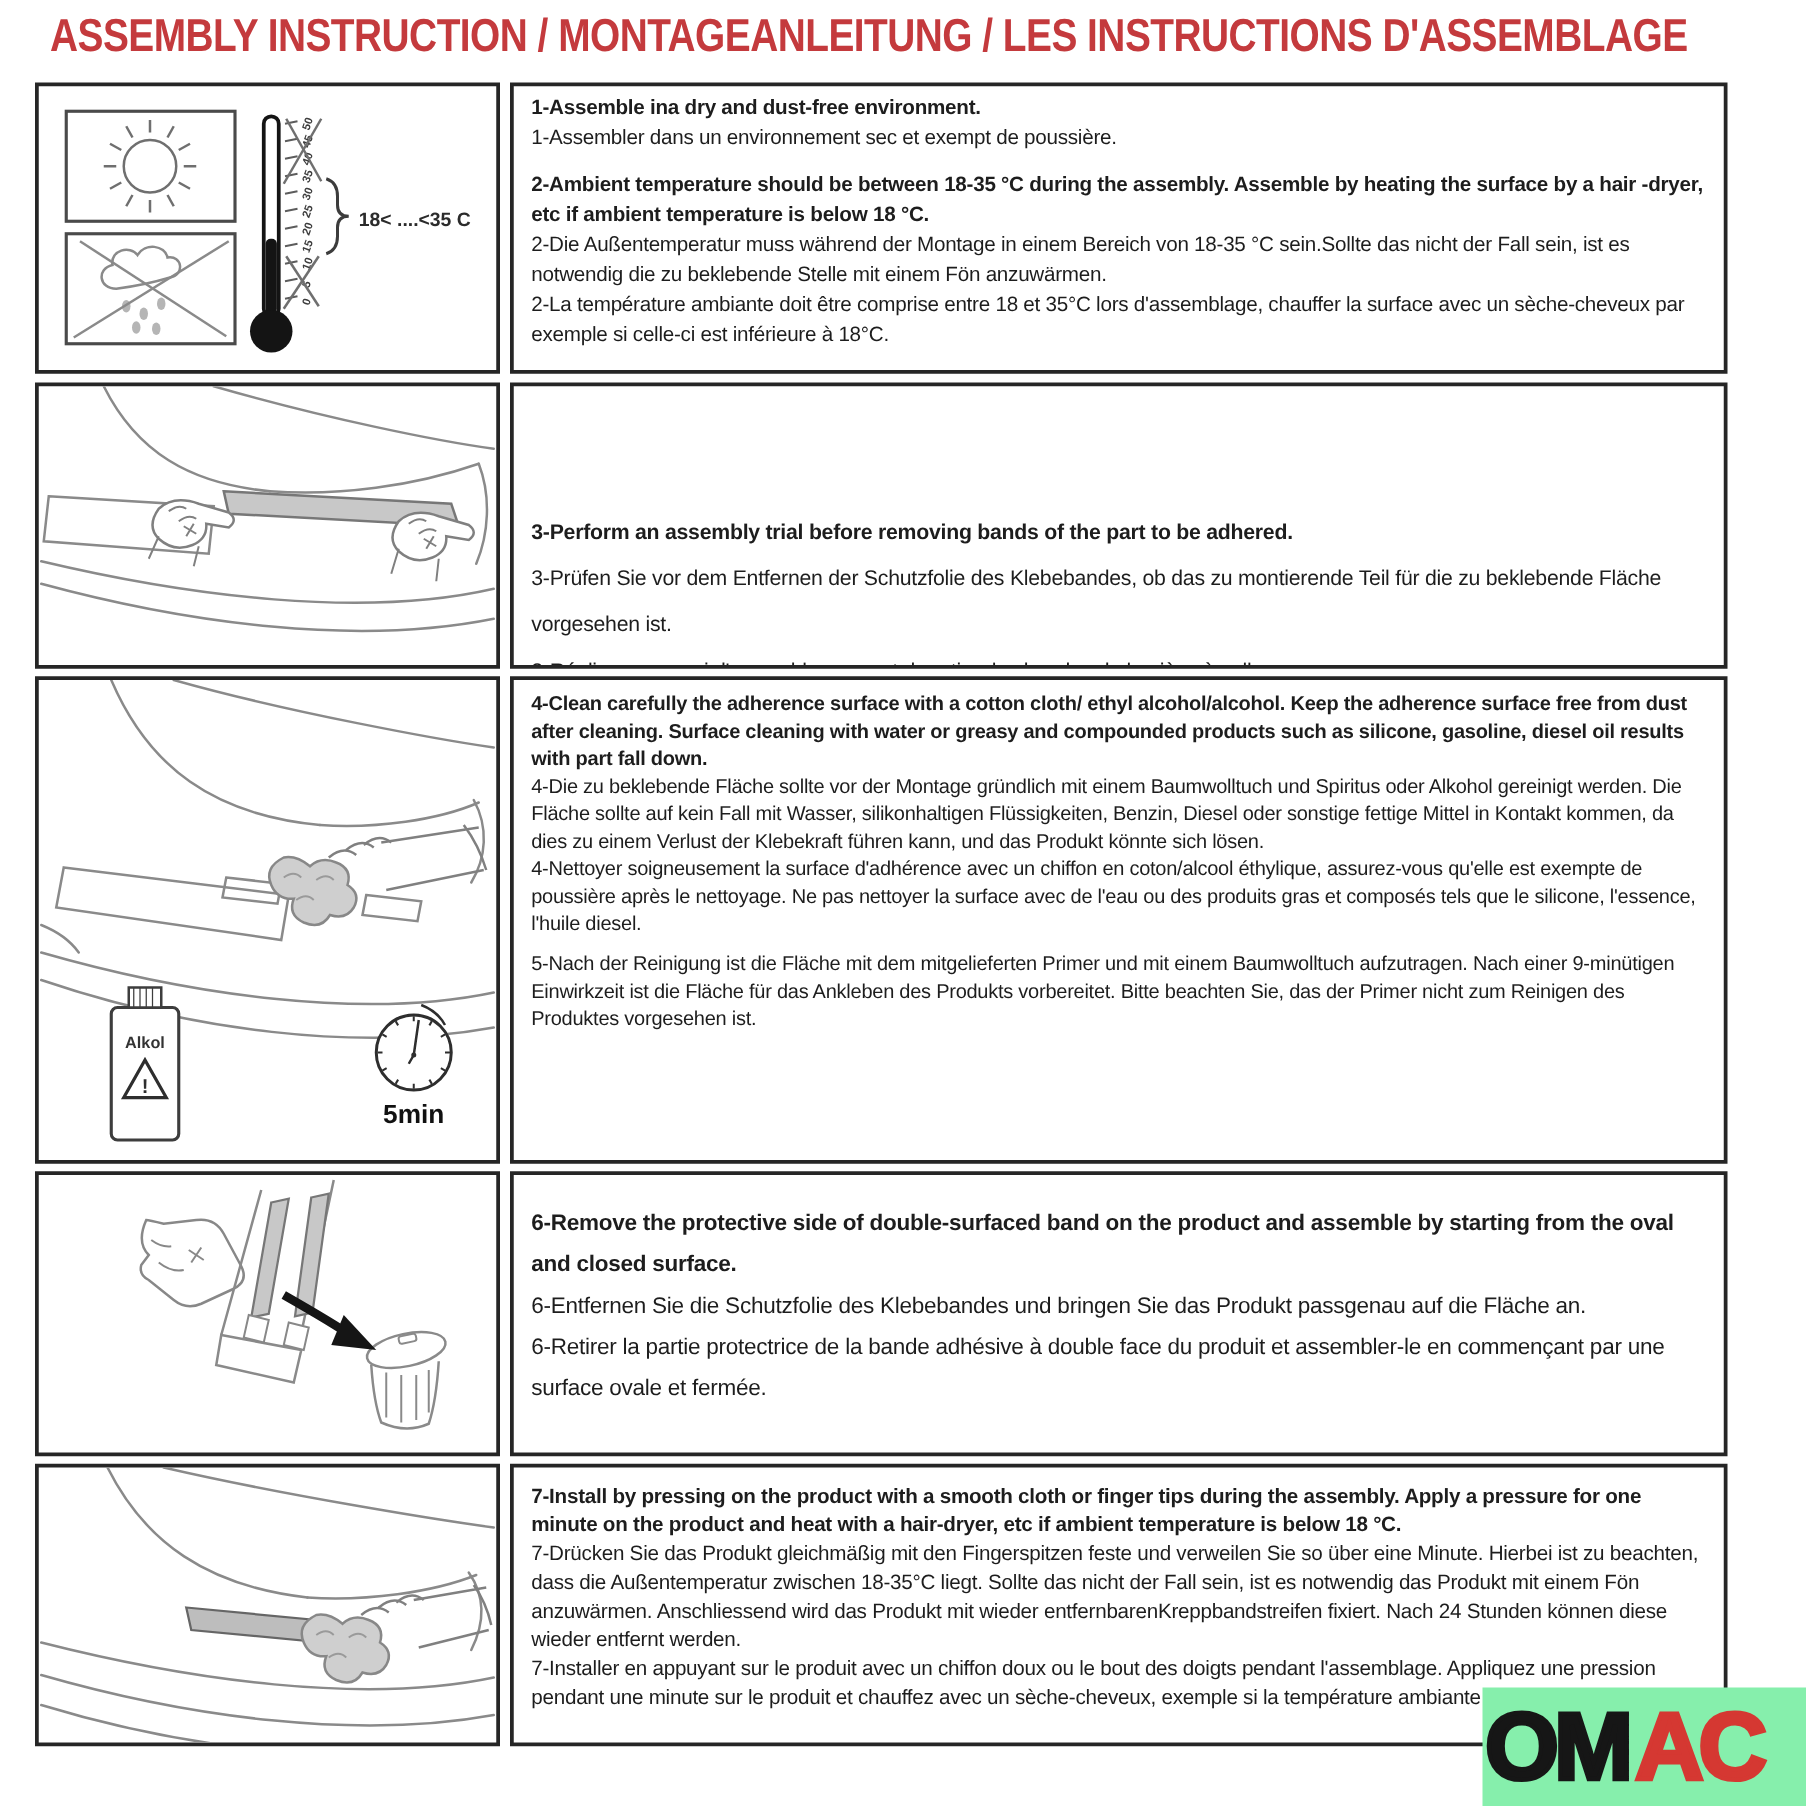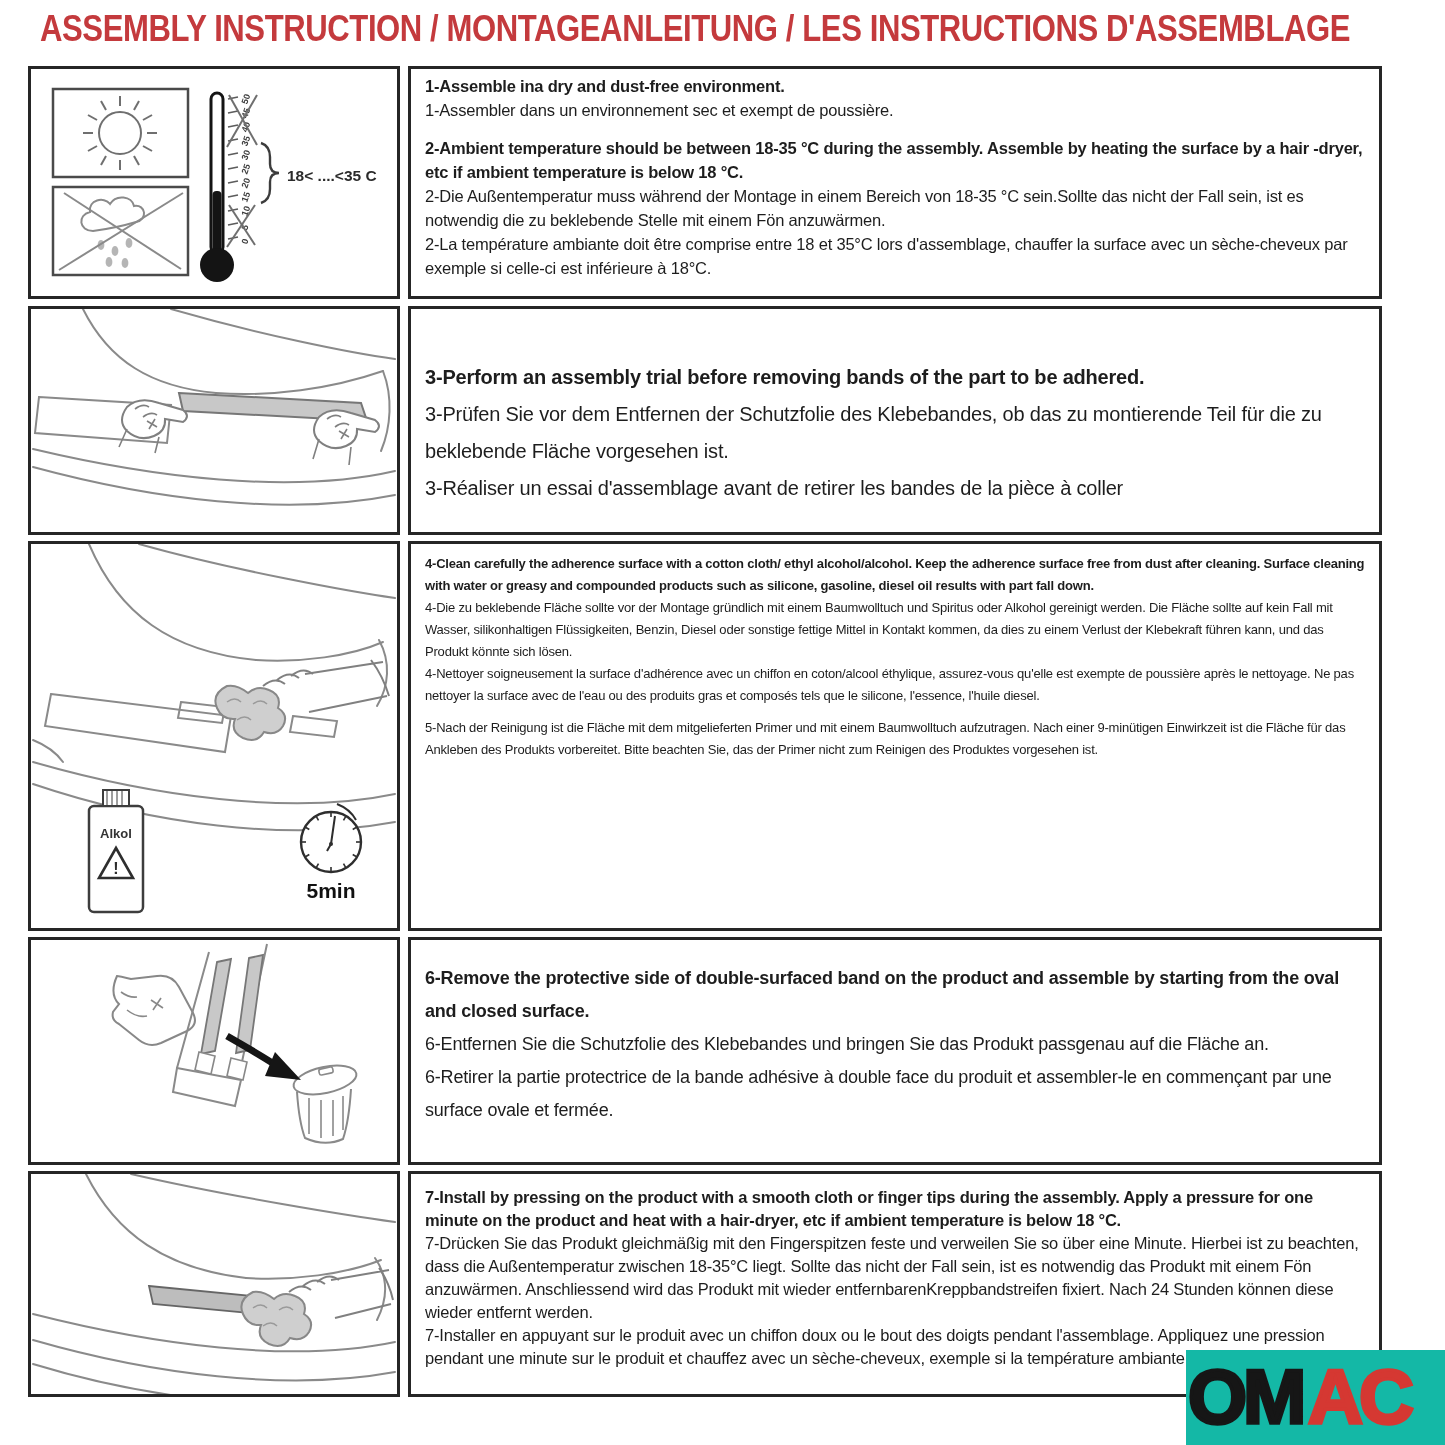--- a/index.html
+++ b/index.html
@@ -16,31 +16,31 @@
   .tbox{position:absolute;left:408px;width:974px;border:3px solid #262626;background:#fff;box-sizing:border-box;overflow:hidden;}
   #r1i,#r1t{top:66px;height:233px;}
   #r2i,#r2t{top:306px;height:229px;}
   #r3i,#r3t{top:541px;height:390px;}
   #r4i,#r4t{top:937px;height:228px;}
   #r5i,#r5t{top:1171px;height:226px;}
   .tx{padding:5px 14px 0 14px;}
   .tx p{margin:0;}
   .b{font-weight:bold;}
   .s135{font-size:16.5px;line-height:24px;letter-spacing:-0.2px;}
-  #r3t .tx{font-size:13px;line-height:22px;padding-top:9px;}
+  #r3t .tx{font-size:16px;line-height:22px;padding-top:9px;}
   #r5t .tx{line-height:23px;padding-top:12px;}
-  .s2 .tx{font-size:20px;line-height:37px;padding-top:50px;letter-spacing:-0.2px;}
+  .s2 .tx{font-size:17px;line-height:37px;padding-top:50px;letter-spacing:-0.2px;margin-top:48px;}
   .s2 .tx p{max-width:905px;}
   .s4 .tx{font-size:18px;line-height:33px;padding-top:22px;letter-spacing:-0.2px;}
   .s4 .tx p{max-width:925px;}
   .gap{height:14px;}
   .gap3{height:10px;}
   .logo{
     position:absolute;left:1186px;top:1350px;width:259px;height:95px;
-    background:#14b8a6;display:flex;align-items:center;
+    background:#86efac;display:flex;align-items:center;
   }
   svg{display:block;}
 </style>
 </head>
 <body>
 
 <div class="title">ASSEMBLY INSTRUCTION / MONTAGEANLEITUNG / LES INSTRUCTIONS D'ASSEMBLAGE</div>
 
 <div class="ibox" id="r1i">
   <svg viewBox="0 0 366 227" width="366" height="227">

